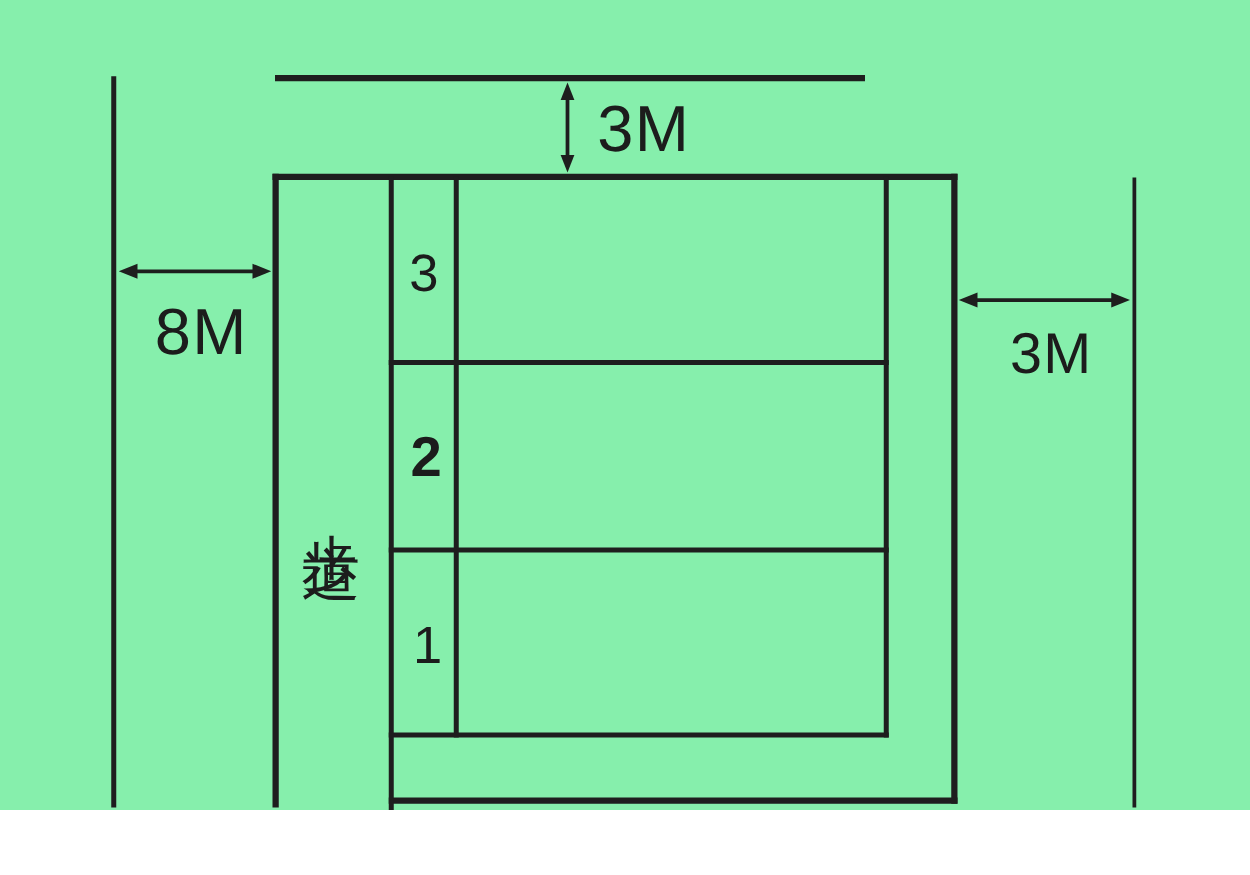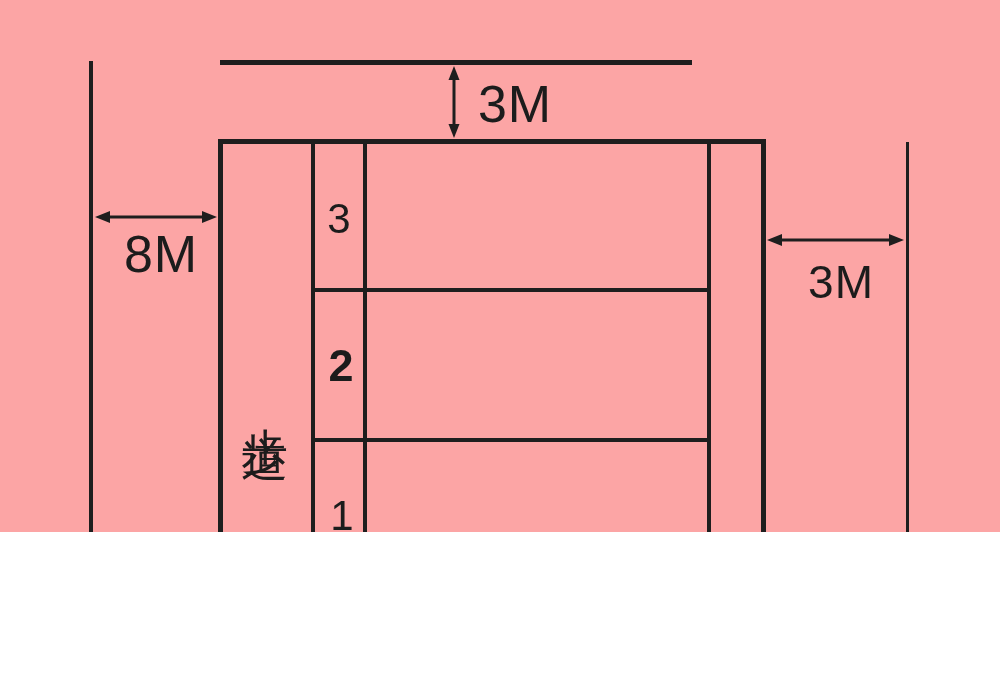--- a/index.html
+++ b/index.html
@@ -1,19 +1,19 @@
 <!DOCTYPE html>
 <html><head>
 <meta charset="utf-8">
 <style>
   html,body{margin:0;padding:0;background:#ffffff;}
   .canvas{
     position:relative;
-    width:1000px;height:532px;
-    background:#fca5a5;
+    width:1000px;height:648px;
+    background:#86efac;
     overflow:hidden;
     font-family:"Liberation Sans", sans-serif;
     color:#1c1c1c;
   }
   .line{position:absolute;background:#1e1e1e;}
   .label{
     position:absolute;
     color:#1c1c1c;
     text-align:center;
     white-space:nowrap;
@@ -69,21 +69,21 @@
     <polygon points="123,11 108,5 108,17"></polygon>
   </svg>
 
   <svg class="arrow" style="left:766px;top:229px;" width="139" height="22" viewBox="0 0 139 22">
     <line x1="9" y1="11" x2="130" y2="11"></line>
     <polygon points="1,11 16,5 16,17"></polygon>
     <polygon points="138,11 123,5 123,17"></polygon>
   </svg>
 
   <div class="label dim-label" style="left:455px;top:76px;">3M</div>
-  <div class="label dim-label" style="left:101px;top:226px;">8M</div>
+  <div class="label dim-label" style="left:101px;top:238px;">8M</div>
   <div class="label dim-label small" style="left:781px;top:257px;">3M</div>
 
   <div class="sidewalk-label" style="left:240px;top:390px;">歩道</div>
 
   <div class="label num-label" style="left:314px;top:197px;">3</div>
   <div class="label num-label bold" style="left:316px;top:344px;">2</div>
   <div class="label num-label" style="left:317px;top:494px;">1</div>
 
 </div>
 

